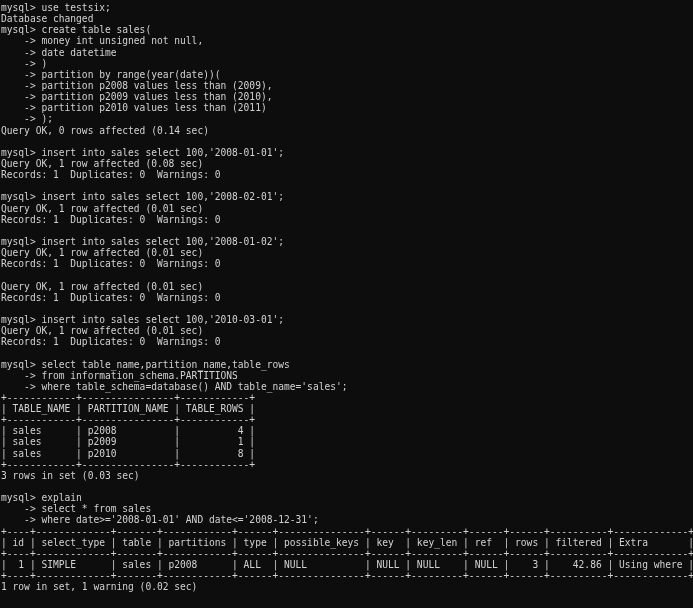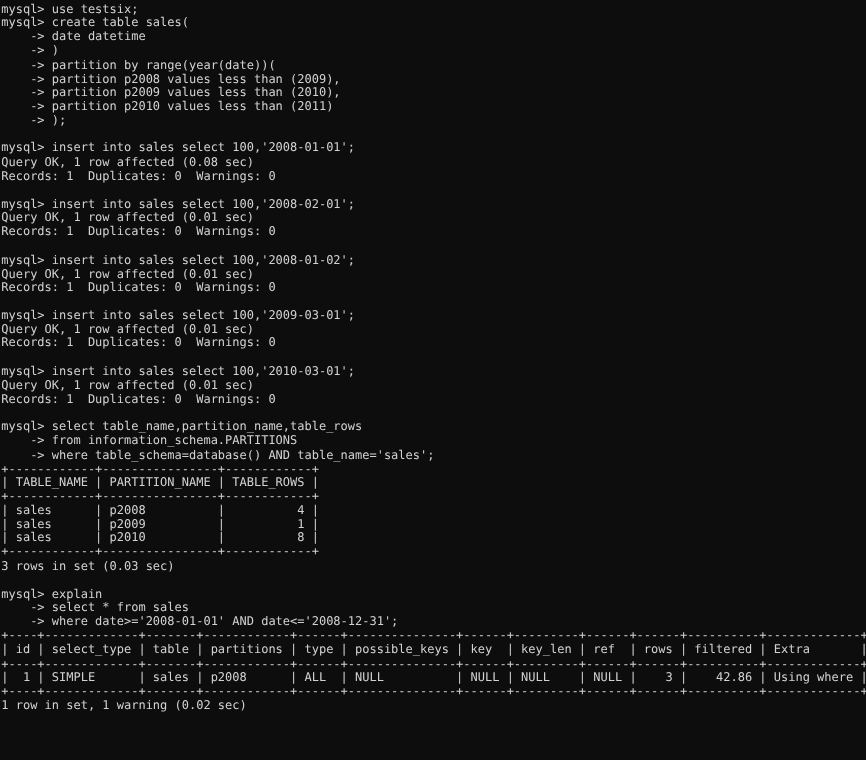--- a/index.html
+++ b/index.html
@@ -32,42 +32,44 @@
     color: inherit;
     height: 11.15px;
   }
   .blank { height: 11.15px; }
 </style>
 </head>
 <body>
 
 <div id="terminal" style="background: rgb(13, 13, 13); color: rgb(210, 210, 210);">
     <pre class="term-line">mysql&gt; use testsix;</pre>
+    <pre class="term-line">Database changed</pre>
     <pre class="term-line">mysql&gt; create table sales(</pre>
+    <pre class="term-line">    -&gt; money int unsigned not null,</pre>
     <pre class="term-line">    -&gt; date datetime</pre>
     <pre class="term-line">    -&gt; )</pre>
     <pre class="term-line">    -&gt; partition by range(year(date))(</pre>
     <pre class="term-line">    -&gt; partition p2008 values less than (2009),</pre>
     <pre class="term-line">    -&gt; partition p2009 values less than (2010),</pre>
     <pre class="term-line">    -&gt; partition p2010 values less than (2011)</pre>
     <pre class="term-line">    -&gt; );</pre>
+    <pre class="term-line">Query OK, 0 rows affected (0.14 sec)</pre>
     <pre class="term-line blank"></pre>
     <pre class="term-line">mysql&gt; insert into sales select 100,'2008-01-01';</pre>
     <pre class="term-line">Query OK, 1 row affected (0.08 sec)</pre>
     <pre class="term-line">Records: 1  Duplicates: 0  Warnings: 0</pre>
     <pre class="term-line blank"></pre>
     <pre class="term-line">mysql&gt; insert into sales select 100,'2008-02-01';</pre>
     <pre class="term-line">Query OK, 1 row affected (0.01 sec)</pre>
     <pre class="term-line">Records: 1  Duplicates: 0  Warnings: 0</pre>
     <pre class="term-line blank"></pre>
     <pre class="term-line">mysql&gt; insert into sales select 100,'2008-01-02';</pre>
     <pre class="term-line">Query OK, 1 row affected (0.01 sec)</pre>
     <pre class="term-line">Records: 1  Duplicates: 0  Warnings: 0</pre>
     <pre class="term-line blank"></pre>
-    <pre class="term-line">mysql&gt; insert into sales select 100,'2009-03-01';</pre>
     <pre class="term-line">Query OK, 1 row affected (0.01 sec)</pre>
     <pre class="term-line">Records: 1  Duplicates: 0  Warnings: 0</pre>
     <pre class="term-line blank"></pre>
     <pre class="term-line">mysql&gt; insert into sales select 100,'2010-03-01';</pre>
     <pre class="term-line">Query OK, 1 row affected (0.01 sec)</pre>
     <pre class="term-line">Records: 1  Duplicates: 0  Warnings: 0</pre>
     <pre class="term-line blank"></pre>
     <pre class="term-line">mysql&gt; select table_name,partition_name,table_rows</pre>
     <pre class="term-line">    -&gt; from information_schema.PARTITIONS</pre>
     <pre class="term-line">    -&gt; where table_schema=database() AND table_name='sales';</pre>

